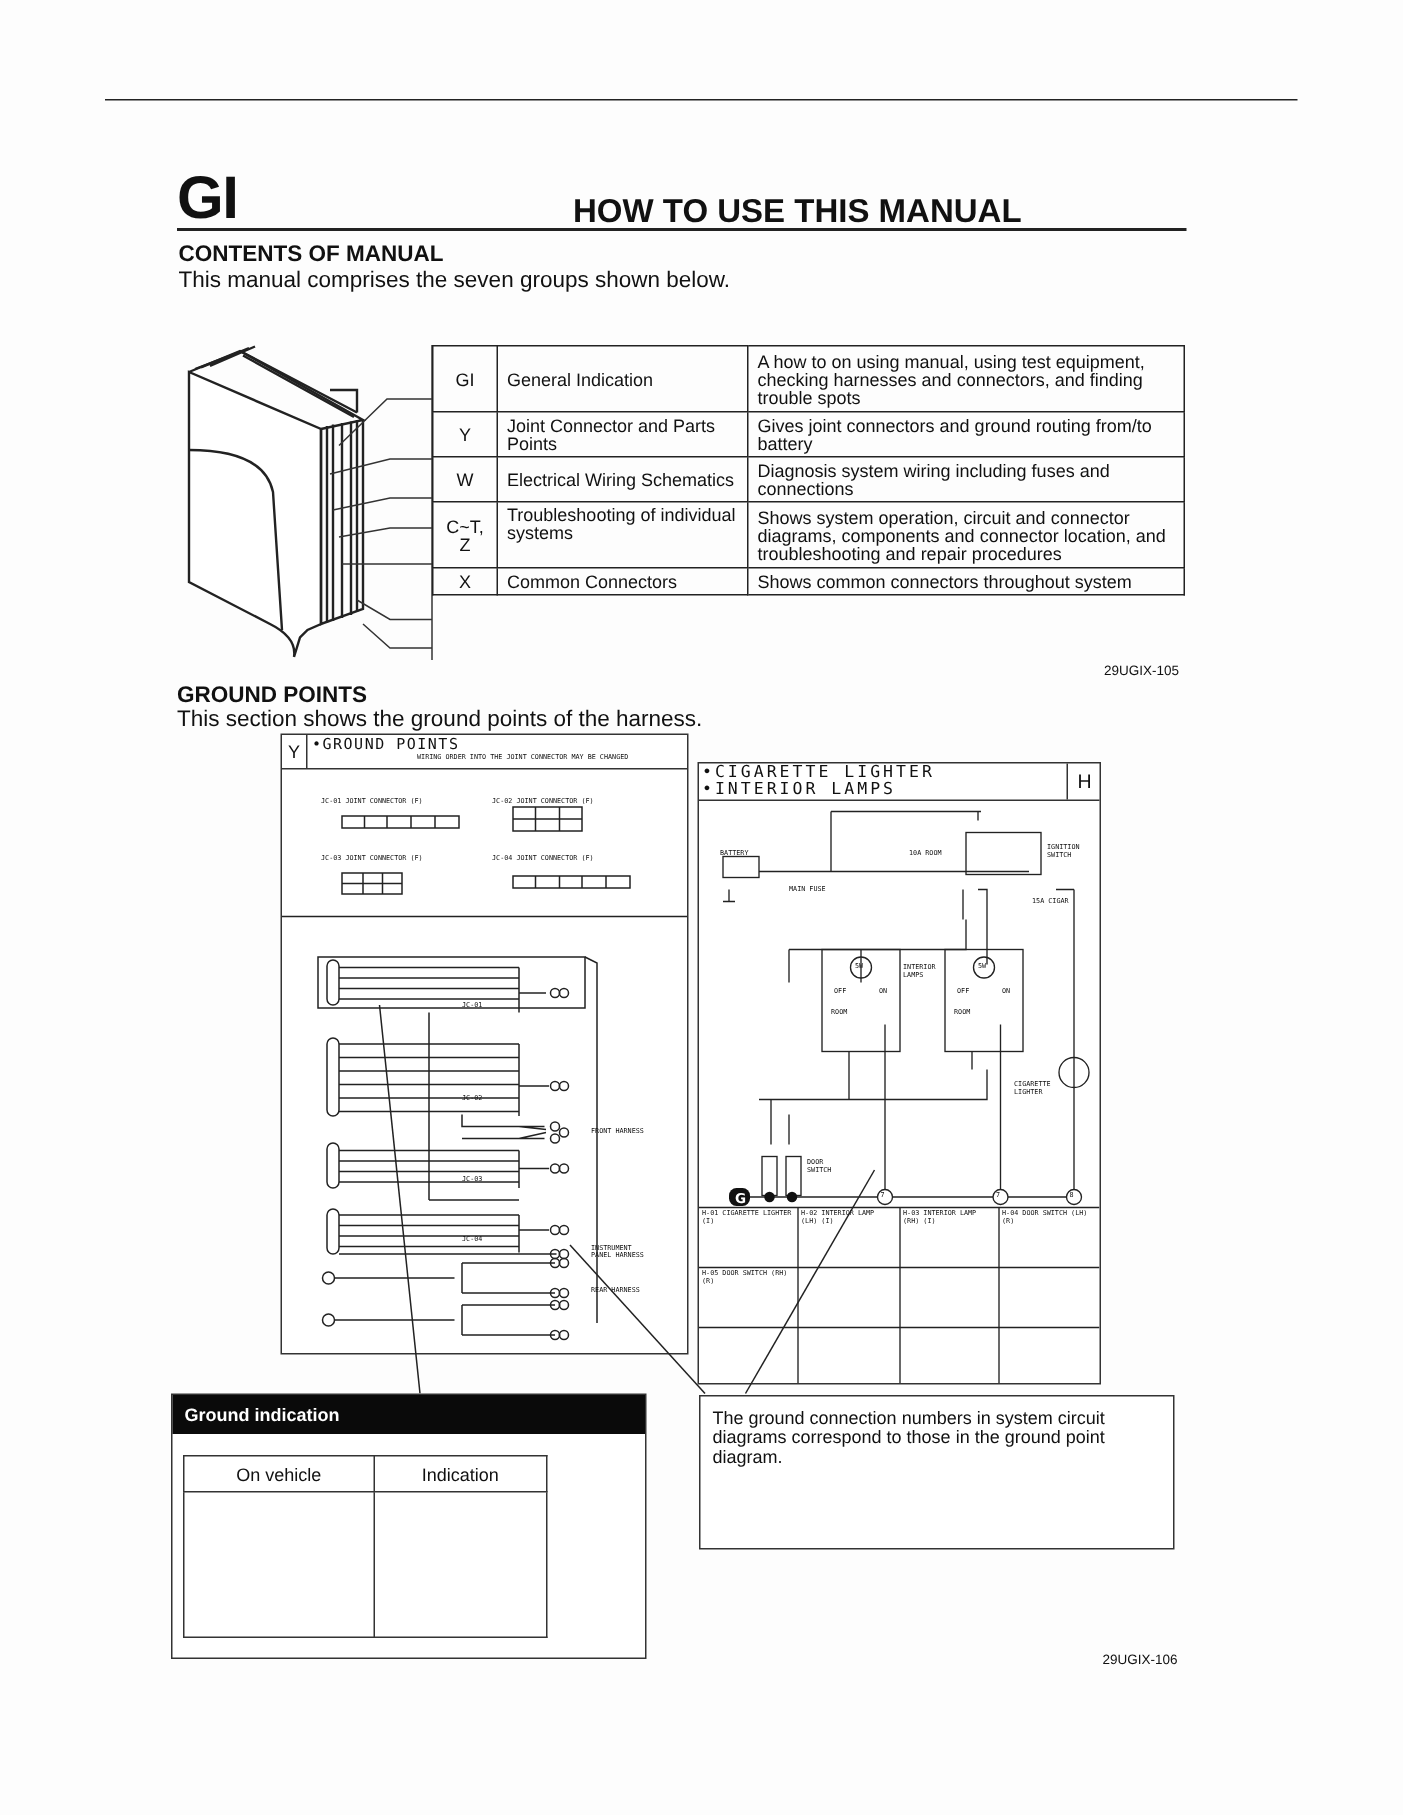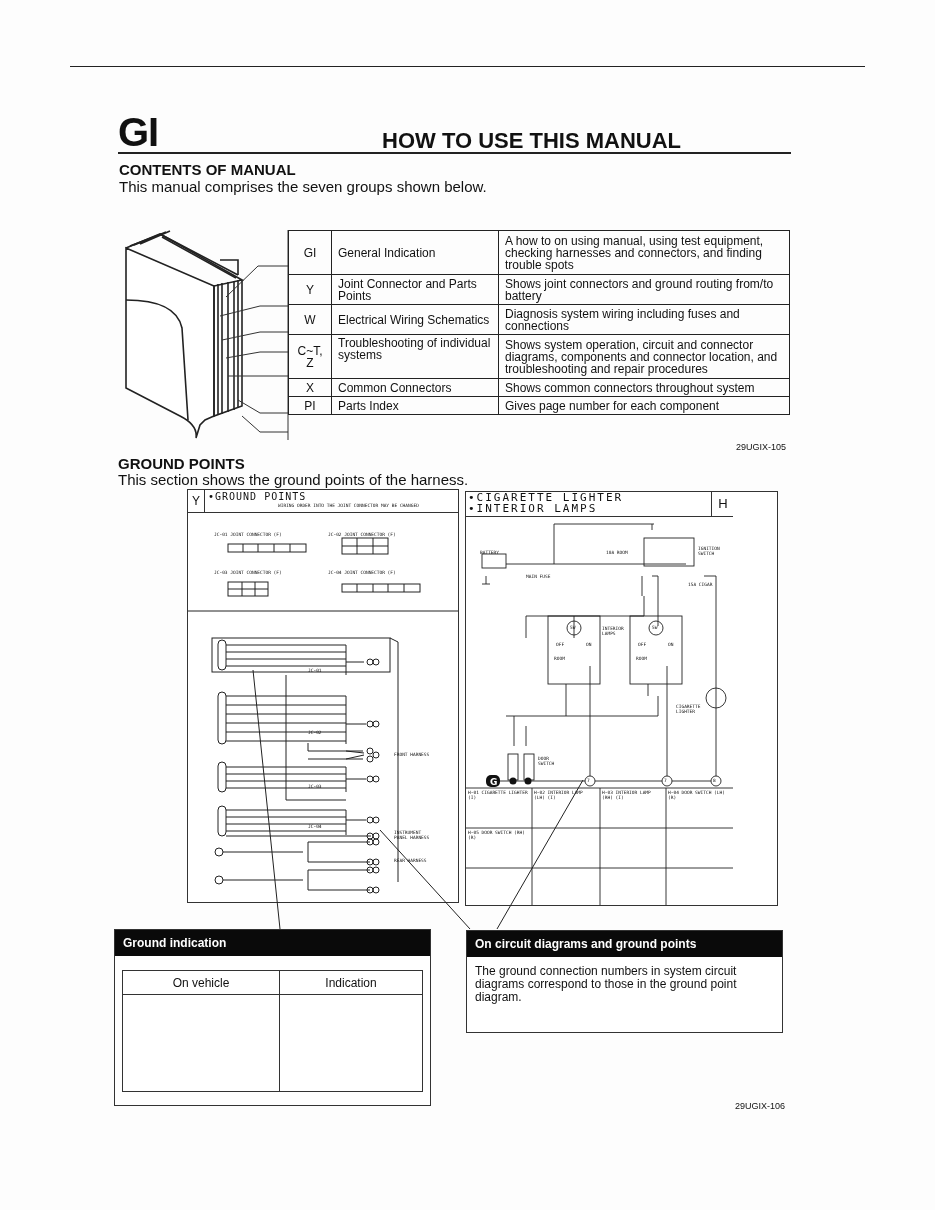--- a/index.html
+++ b/index.html
@@ -69,41 +69,36 @@
 <table class="contents">
   <tbody>
       <tr style="height:44px;">
     <td class="code">GI</td>
     <td class="name">General Indication</td>
     <td>A how to on using manual, using test equipment, checking harnesses and connectors, and finding trouble spots</td>
   </tr>
   <tr style="height:30px;">
     <td class="code">Y</td>
     <td class="name">Joint Connector and Parts Points</td>
-    <td>Shows joint connectors and ground routing from/to battery</td>
+    <td>Gives joint connectors and ground routing from/to battery</td>
   </tr>
   <tr style="height:30px;">
     <td class="code">W</td>
     <td class="name">Electrical Wiring Schematics</td>
     <td>Diagnosis system wiring including fuses and connections</td>
   </tr>
   <tr style="height:44px;">
     <td class="code">C~T, Z</td>
     <td class="name" style="vertical-align:top;">Troubleshooting of individual systems</td>
     <td>Shows system operation, circuit and connector diagrams, components and connector location, and troubleshooting and repair procedures</td>
   </tr>
   <tr style="height:18px;">
     <td class="code">X</td>
     <td class="name">Common Connectors</td>
     <td>Shows common connectors throughout system</td>
-  </tr>
-  <tr style="height:18px;">
-    <td class="code">PI</td>
-    <td class="name">Parts Index</td>
-    <td>Gives page number for each component</td>
   </tr>
 </tbody>
   </table>
 <div class="abs fig-id" style="left:736px;top:442px;">29UGIX-105</div>
 
 <div class="abs sec-head" style="left:118px;top:455px;">GROUND POINTS</div>
 <div class="abs sec-text" style="left:118px;top:471px;">This section shows the ground points of the harness.</div>
 
 <div class="panel" style="left:187px;top:489px;width:270px;height:412px;">
   <div class="abs" style="left:0;top:0;width:270px;height:22px;border-bottom:1px solid #333;">
@@ -170,21 +165,21 @@
   </svg>
   <div class="abs small" style="left:120px;top:178px;">JC-01</div>
   <div class="abs small" style="left:120px;top:240px;">JC-02</div>
   <div class="abs small" style="left:120px;top:294px;">JC-03</div>
   <div class="abs small" style="left:120px;top:334px;">JC-04</div>
   <div class="abs small" style="left:206px;top:262px;">FRONT HARNESS</div>
   <div class="abs small" style="left:206px;top:340px;width:40px;">INSTRUMENT PANEL HARNESS</div>
   <div class="abs small" style="left:206px;top:368px;">REAR HARNESS</div>
 </div>
 
-<div class="panel" style="left:465px;top:491px;width:267px;height:413px;padding-left:44px;">
+<div class="panel" style="left:465px;top:508px;width:267px;height:413px;">
   <div class="abs" style="left:0;top:0;width:267px;height:24px;border-bottom:1px solid #333;">
     <div class="abs mono" style="left:2px;top:0;font-size:11px;letter-spacing:2px;line-height:11px;">•CIGARETTE LIGHTER</div>
     <div class="abs mono" style="left:2px;top:11px;font-size:11px;letter-spacing:2px;line-height:11px;">•INTERIOR LAMPS</div>
     <div class="abs" style="left:245px;top:0;width:22px;height:24px;border-left:1px solid #333;text-align:center;font-size:13px;line-height:24px;">H</div>
   </div>
   <svg class="abs" style="left:0;top:24px;" width="267" height="389">
     <g fill="none" stroke="#222" stroke-width="0.9">
       <rect x="16" y="38" width="24" height="14"></rect>
       <path d="M20,60 v8 M16,68h8"></path>
       <path d="M40,48 h180 M88,8 v40 M88,8 h100 M186,8 v6"></path>
@@ -243,32 +238,31 @@
 <svg class="abs" style="left:0;top:0;pointer-events:none;" width="935" height="1210">
   <g stroke="#222" stroke-width="1" fill="none">
     <line x1="253" y1="670" x2="280" y2="929"></line>
     <line x1="380" y1="830" x2="470" y2="929"></line>
     <line x1="583" y1="780" x2="497" y2="929"></line>
   </g>
 </svg>
 
 <div class="callout" style="left:114px;top:929px;width:315px;height:175px;">
   <div class="callout-head">Ground indication</div>
-  <table class="gi" style="left:7px;top:40px;width:301px;height:122px;">
+  <table class="gi" style="left:7px;top:40px;width:243px;height:122px;">
     <tbody>
         <tr style="height:24px;">
       <td>On vehicle</td>
       <td>Indication</td>
     </tr>
     <tr>
       <td></td>
       <td></td>
     </tr>
   </tbody>
     </table>
 </div>
 
 <div class="callout" style="left:466px;top:930px;width:315px;height:101px;">
-  <div class="callout-head">On circuit diagrams and ground points</div>
   <div class="callout-body">The ground connection numbers in system circuit diagrams correspond to those in the ground point diagram.</div>
 </div>
 
 <div class="abs fig-id" style="left:735px;top:1101px;">29UGIX-106</div>
 
 </body></html>

